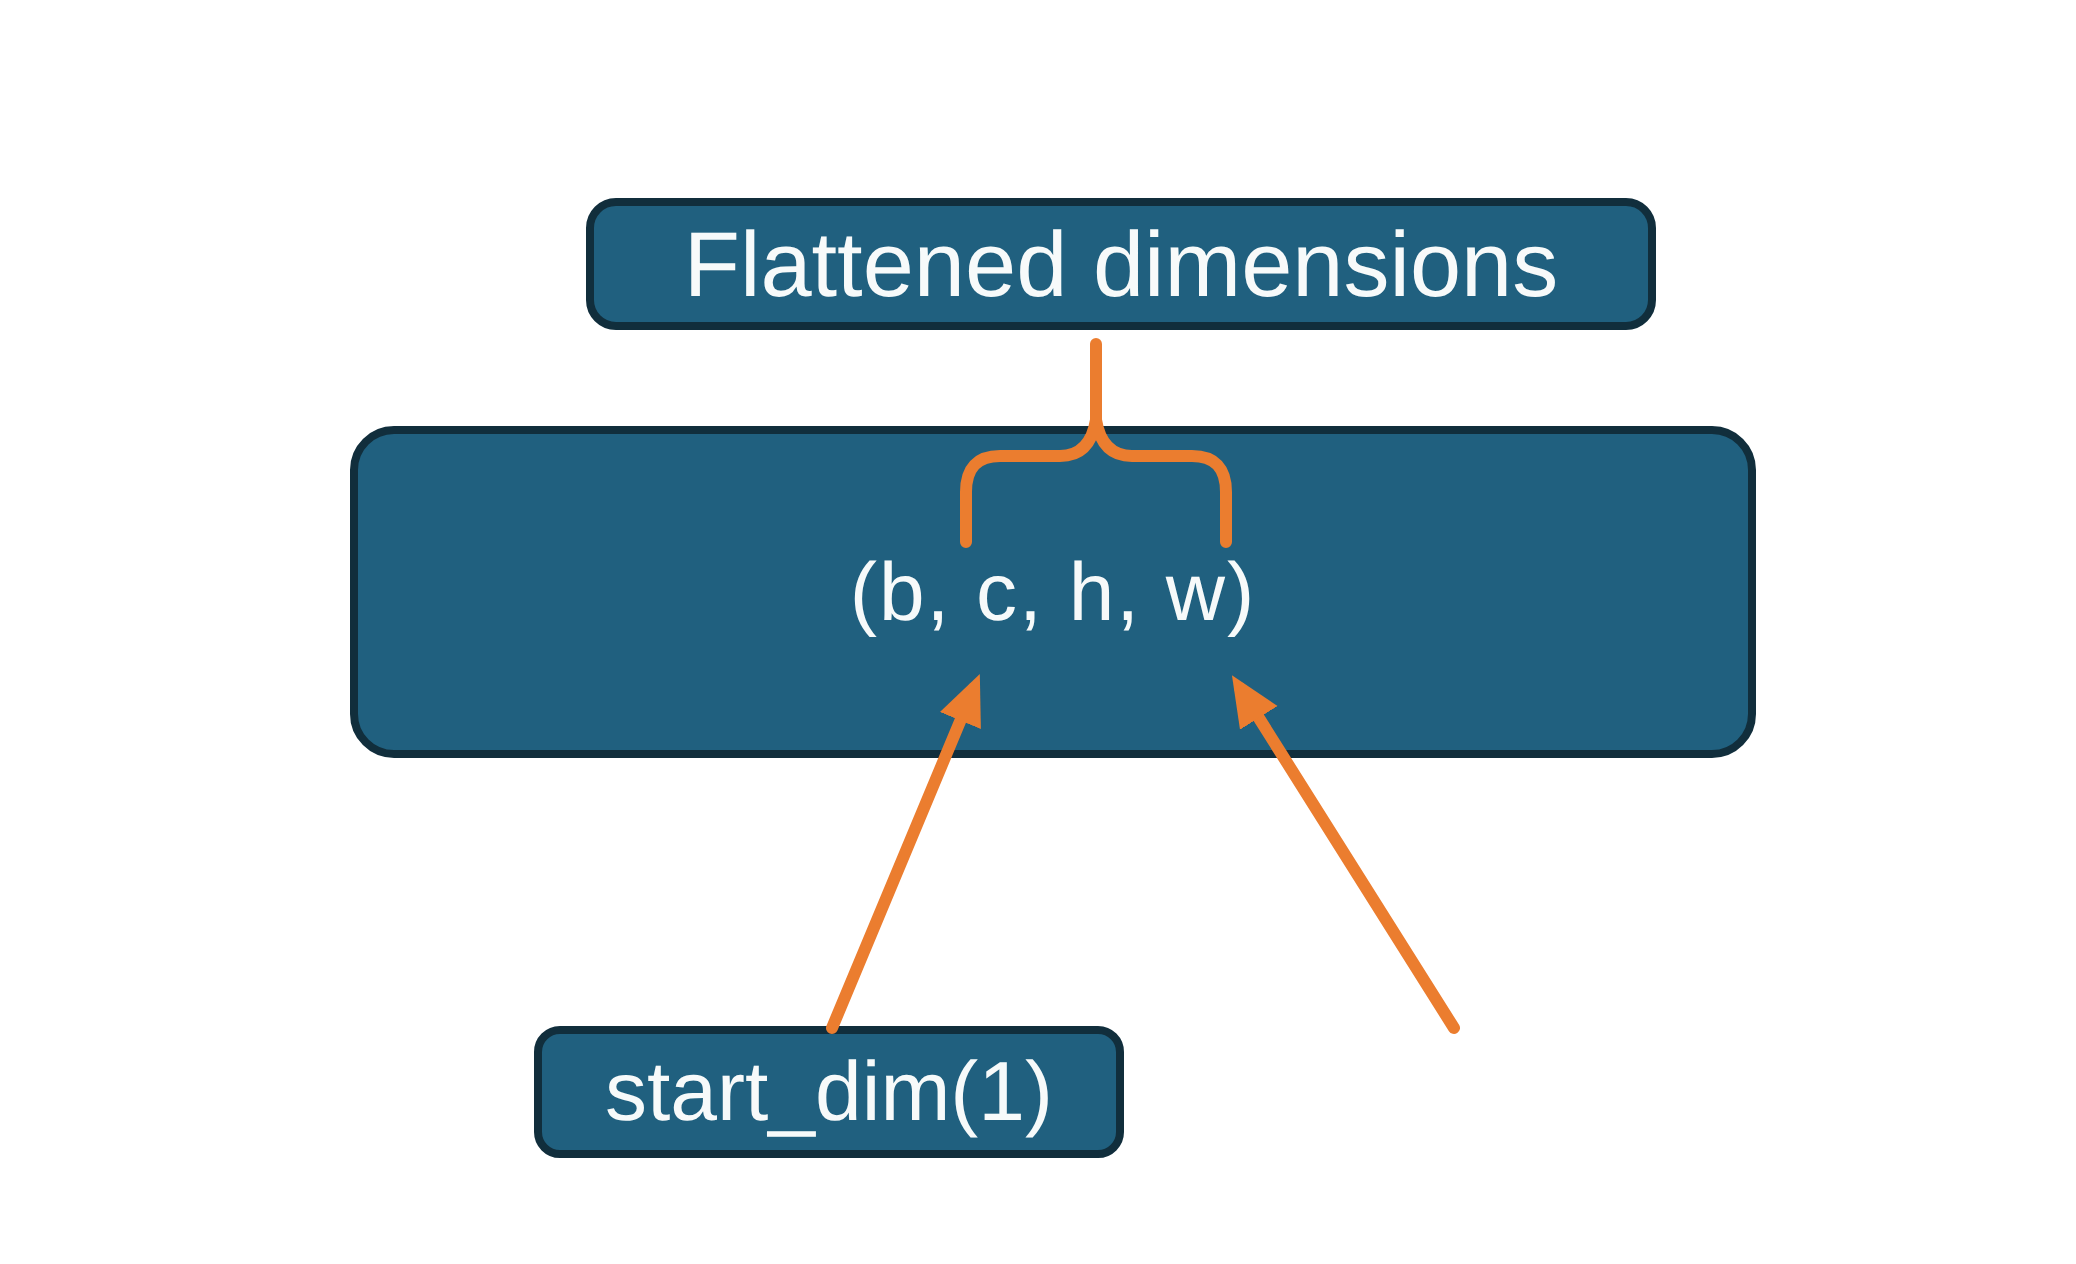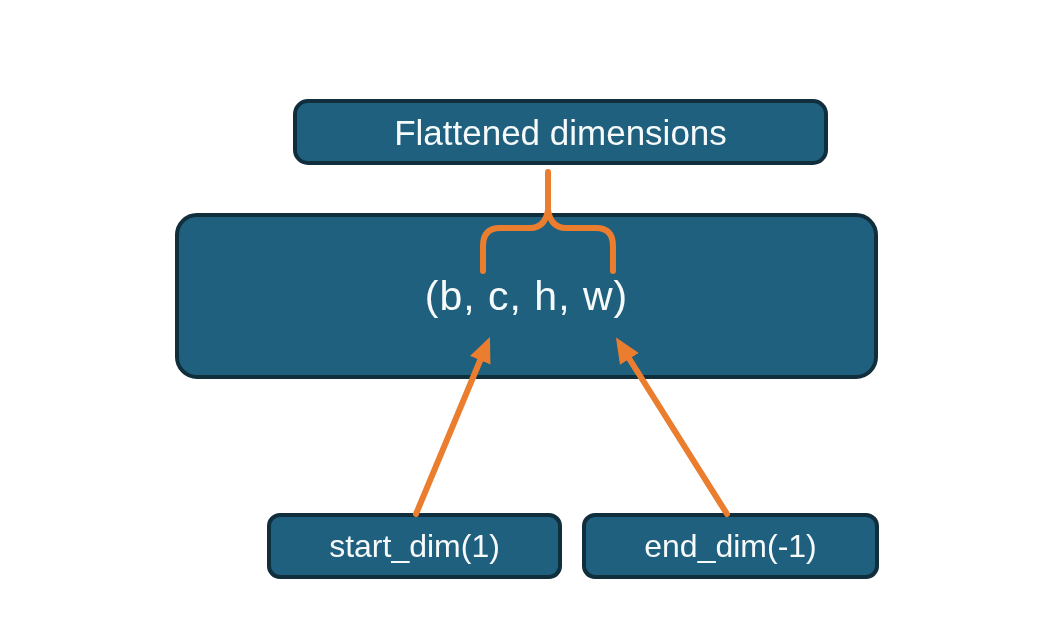--- a/index.html
+++ b/index.html
@@ -31,34 +31,34 @@
     align-items:center;
     justify-content:center;
     text-align:center;
     z-index:1;
     line-height:1;
   }
   .node-top{
     left:293px; top:99px;
     width:535px; height:66px;
     border-radius:15px;
-    font-size:35px;
+    font-size:46px;
   }
   .node-main{
     left:175px; top:213px;
     width:703px; height:166px;
     border-radius:22px;
     font-size:41px;
     letter-spacing:1px;
   }
   .node-small{
     top:513px;
     height:66px;
     border-radius:13px;
-    font-size:32px;
+    font-size:42px;
   }
   .node-start{ left:267px; width:295px; }
   .node-end{ left:582px; width:297px; }
   .overlay{
     position:absolute;
     left:0; top:0;
     width:1038px; height:632px;
     z-index:2;
     pointer-events:none;
   }
@@ -81,23 +81,20 @@
   </div>
 
   <div class="node node-main">
     <span>(b, c, h, w)</span>
   </div>
 
   <div class="node node-small node-start">
     <span>start_dim(1)</span>
   </div>
 
-  <div class="node node-small node-end">
-    <span>end_dim(-1)</span>
-  </div>
 
   <svg class="overlay" viewBox="0 0 1038 632" xmlns="http://www.w3.org/2000/svg">
     <defs>
       <marker id="arrowhead" viewBox="0 0 10 10" refX="7" refY="5" markerWidth="4.2" markerHeight="4.2" orient="auto">
         <path class="accent-fill" d="M 0 0.6 L 10 5 L 0 9.4 Z"></path>
       </marker>
     </defs>
 
     <path class="accent-stroke" d="M 483 271 V 246 Q 483 228 500 228 H 530 Q 545 228 548 210 V 172
              M 548 172 V 210 Q 551 228 566 228 H 596 Q 613 228 613 246 V 271"></path>

